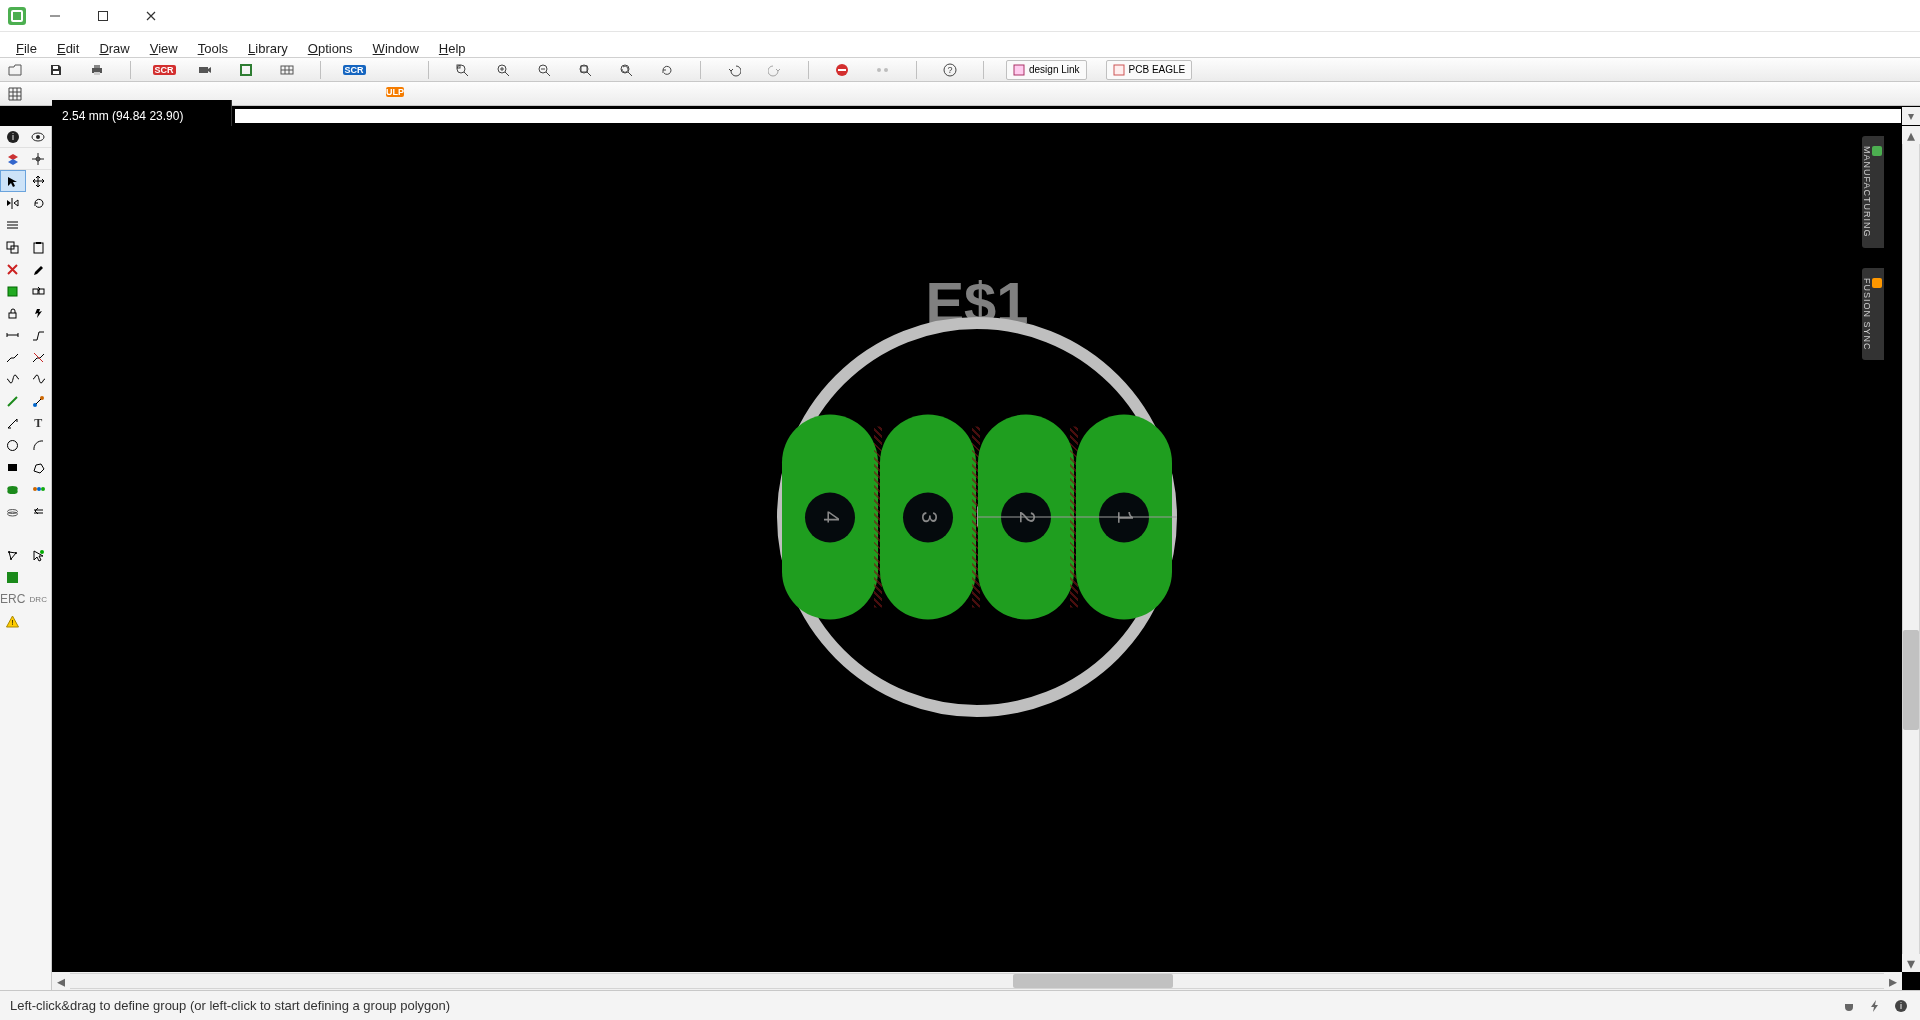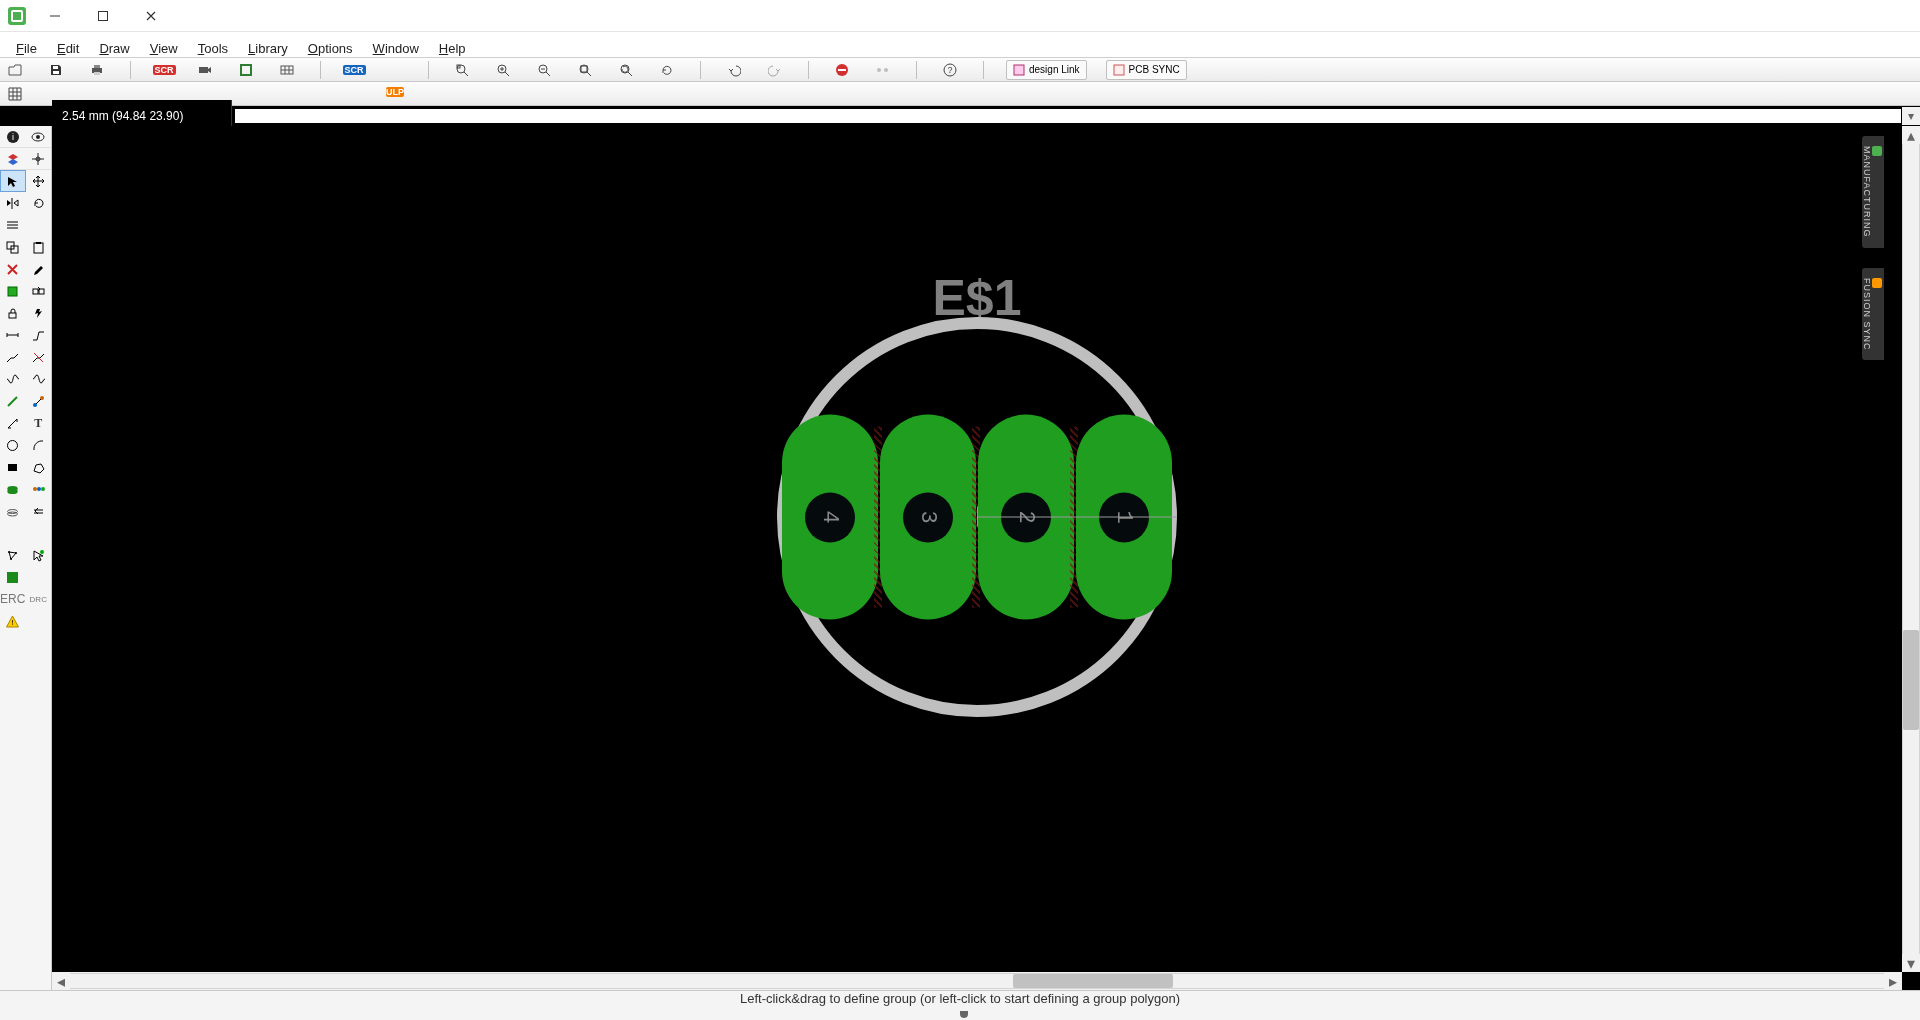--- a/index.html
+++ b/index.html
@@ -111,39 +111,39 @@
   background:#333; color:#cfcfcf; font-size:9px; letter-spacing:1px;
   padding:10px 2px; border-radius:3px 0 0 3px; text-align:center;
 }
 .rtab .dot{display:block;width:10px;height:10px;border-radius:2px;margin:0 auto 6px;}
 .rtab .g{background:#4caf50;} .rtab .o{background:#ff9800;}
 
 
 .component { position:absolute; left:50%; top:50%; transform:translate(-50%,-58%); }
 .outline { width:400px; height:400px; border:12px solid #bfbfbf; border-radius:50%; position:relative; }
 .label { position:absolute; left:50%; top:-48px; transform:translateX(-50%);
-  color:#808080; font-size:50px; font-weight:800; letter-spacing:0px;}
+  color:#808080; font-size:58px; font-weight:800; letter-spacing:0px;}
 .pads { position:absolute; left:50%; top:50%; transform:translate(-50%,-50%);
   display:flex; gap:2px;}
 .pad { width:96px; height:205px; background:#1f9e1f; border-radius:48px;
   display:flex; align-items:center; justify-content:center; position:relative;}
 .pad .green-sliver{position:absolute;right:-4px;top:12px;bottom:12px;width:8px;background:repeating-linear-gradient(45deg,#7a1818 0 2px,transparent 2px 5px);opacity:.6}
 .pad:last-child .green-sliver{display:none;}
 .hole { width:50px;height:50px;border-radius:50%;background:#050a0d;
   display:flex;align-items:center;justify-content:center;}
 .hole span{ color:#888;font-size:22px; transform:rotate(90deg); font-family:"Courier New",monospace;}
 .cross { position:absolute; left:50%; top:50%; width:200px; height:1px;
   background:#9a9a9a; transform:translate(0,-50%);}
 .cross::after{content:"";position:absolute;left:0;top:-10px;width:1px;height:20px;background:#9a9a9a;}
 
 
 .statusbar {
   position:absolute; left:0; right:0; bottom:0; height:30px;
   background:#f4f4f4; border-top:1px solid #c8c8c8;
-  display:flex; align-items:center; padding:0 10px; font-size:13px; color:#333;flex-direction:column;
+  display:flex; align-items:center; padding:0 10px; font-size:13px; color:#333;
 }
 .statusbar .grow{flex:1;}
 .statusbar .sicon{width:18px;height:18px;margin-left:8px;display:inline-flex;align-items:center;justify-content:center;color:#555;}
 
 svg{display:block;}
 </style>
 </head>
 <body>
 
 <div class="titlebar">
@@ -304,21 +304,21 @@
   <span class="bigbtn">
     <svg width="12" height="12" viewBox="0 0 12 12">
         <rect x="1" y="1" width="10" height="10" fill="#fce" stroke="#a36"></rect>
       </svg>
     <span>design Link</span>
   </span>
   <span class="bigbtn">
     <svg width="12" height="12" viewBox="0 0 12 12">
         <rect x="1" y="1" width="10" height="10" fill="#fee" stroke="#c55"></rect>
       </svg>
-    <span>PCB SYNC</span>
+    <span>PCB EAGLE</span>
   </span>
 </div>
 
 <div class="gridbar">
   <span class="tbtn">
     <svg width="14" height="14" viewBox="0 0 14 14">
         <path d="M1 1h12v12H1zM5 1v12M9 1v12M1 5h12M1 9h12" stroke="#444" fill="none"></path>
       </svg>
   </span>
 </div>

